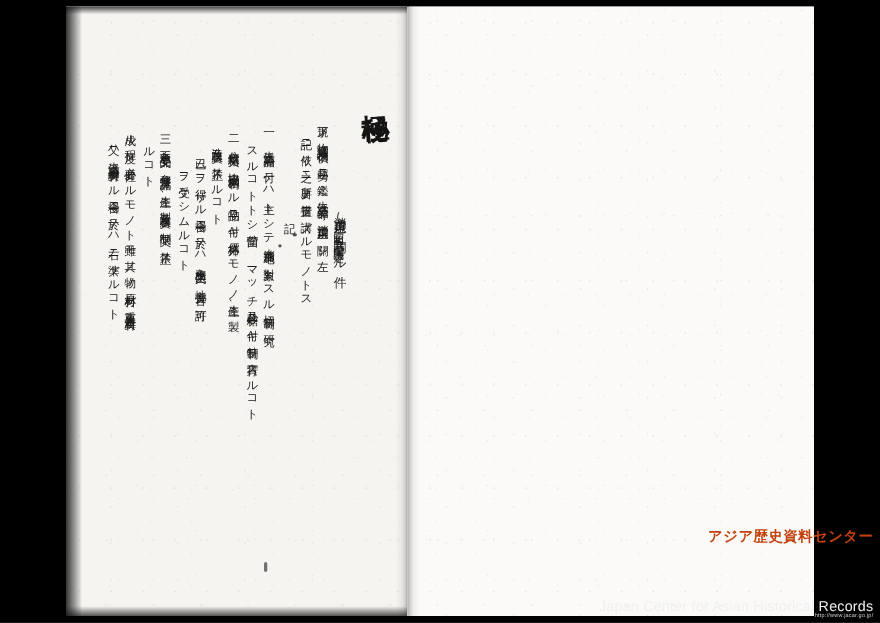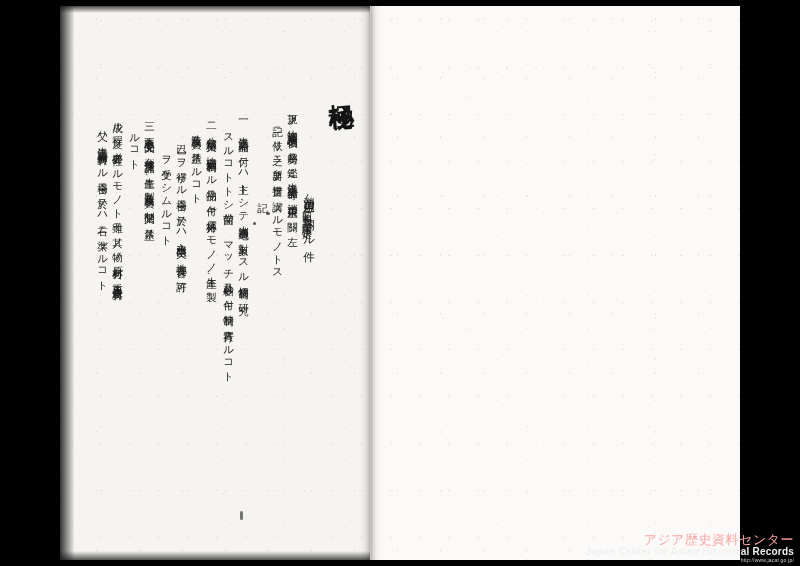--- a/index.html
+++ b/index.html
@@ -149,30 +149,31 @@
     position: absolute;
     right: 6px;
     bottom: 3px;
     text-align: right;
     color: #ffffff;
     line-height: 1.08;
   }
   #wm-jp {
     font-family: "DejaVu Sans", sans-serif;
     font-size: 13px;
-    font-weight: normal;
+    font-weight: bold;
     letter-spacing: 0.5px;
-    color: #fca5a5;
+    color: #c2410c;
   }
   #wm-en {
     font-family: "Liberation Sans", sans-serif;
-    font-size: 10px;
-    font-weight: bold;
+    font-size: 13px;
+    font-weight: normal;
     letter-spacing: 0.2px;
     color: #f0f0f0;
+    margin-top: 48px;
   }
   #wm-url {
     font-family: "Liberation Sans", sans-serif;
     font-size: 5px;
     letter-spacing: 0.2px;
     color: #cfcfcf;
   }
 
   
   .blemish {

